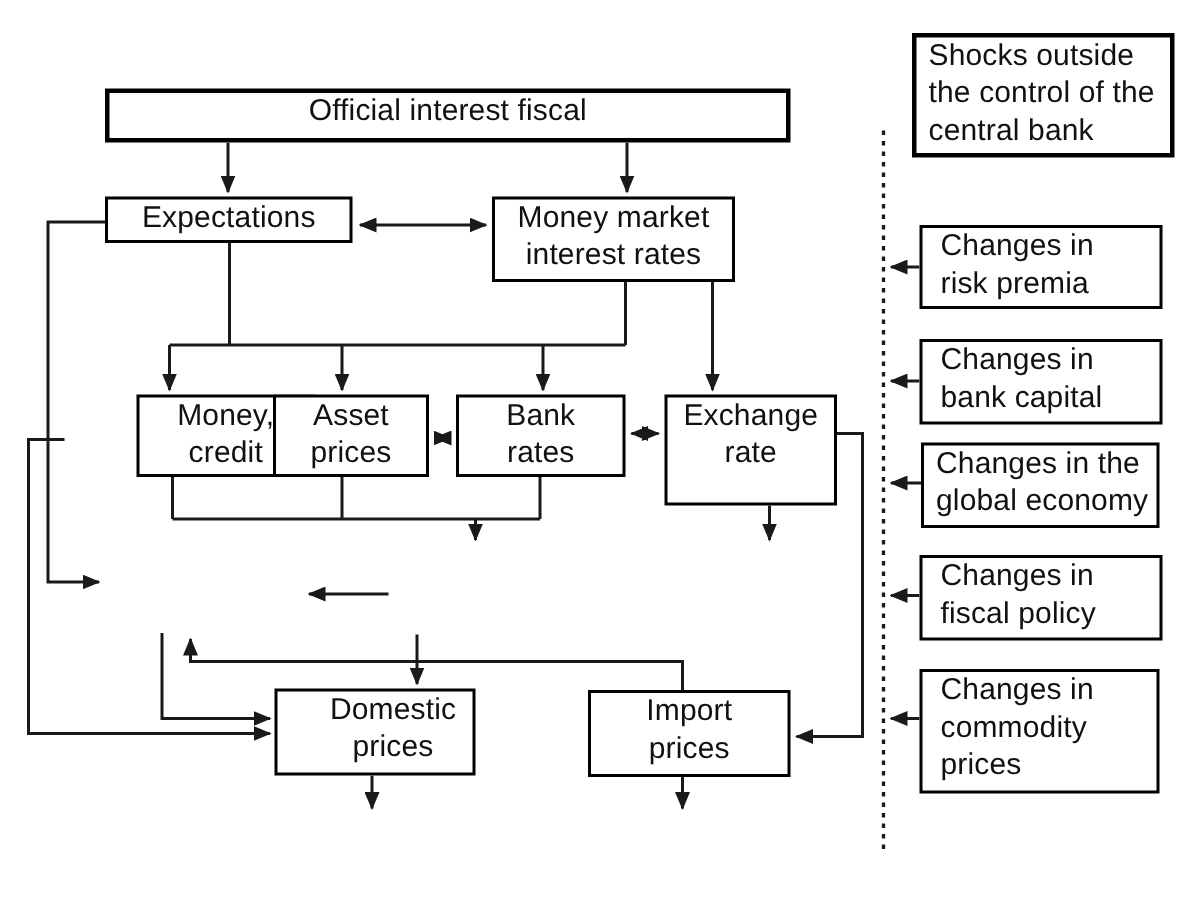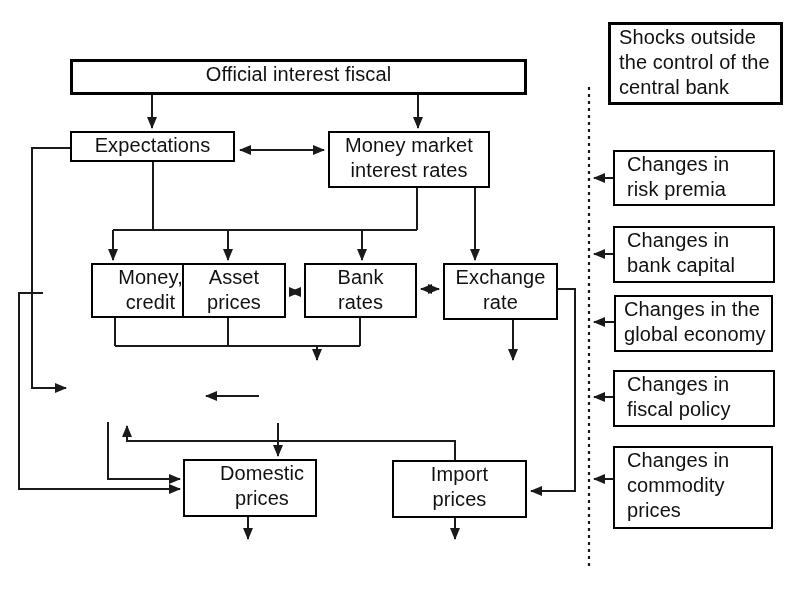--- a/index.html
+++ b/index.html
@@ -128,21 +128,21 @@
   <div class="box" style="left:182px; top:263px; width:104px; height:55px;">
     <span class="lbl">Asset
 prices</span>
   </div>
 
   <div class="box" style="left:304px; top:263px; width:113px; height:55px;">
     <span class="lbl">Bank
 rates</span>
   </div>
 
-  <div class="box" style="left:443px; top:263px; width:115px; height:57px;">
+  <div class="box" style="left:443px; top:263px; width:115px; height:74px;">
     <span class="lbl">Exchange
 rate</span>
   </div>
 
 
 
   <div class="box" style="left:183px; top:459px; width:134px; height:58px;padding-left:24px;">
     <span class="lbl">Domestic
 prices</span>
   </div>

